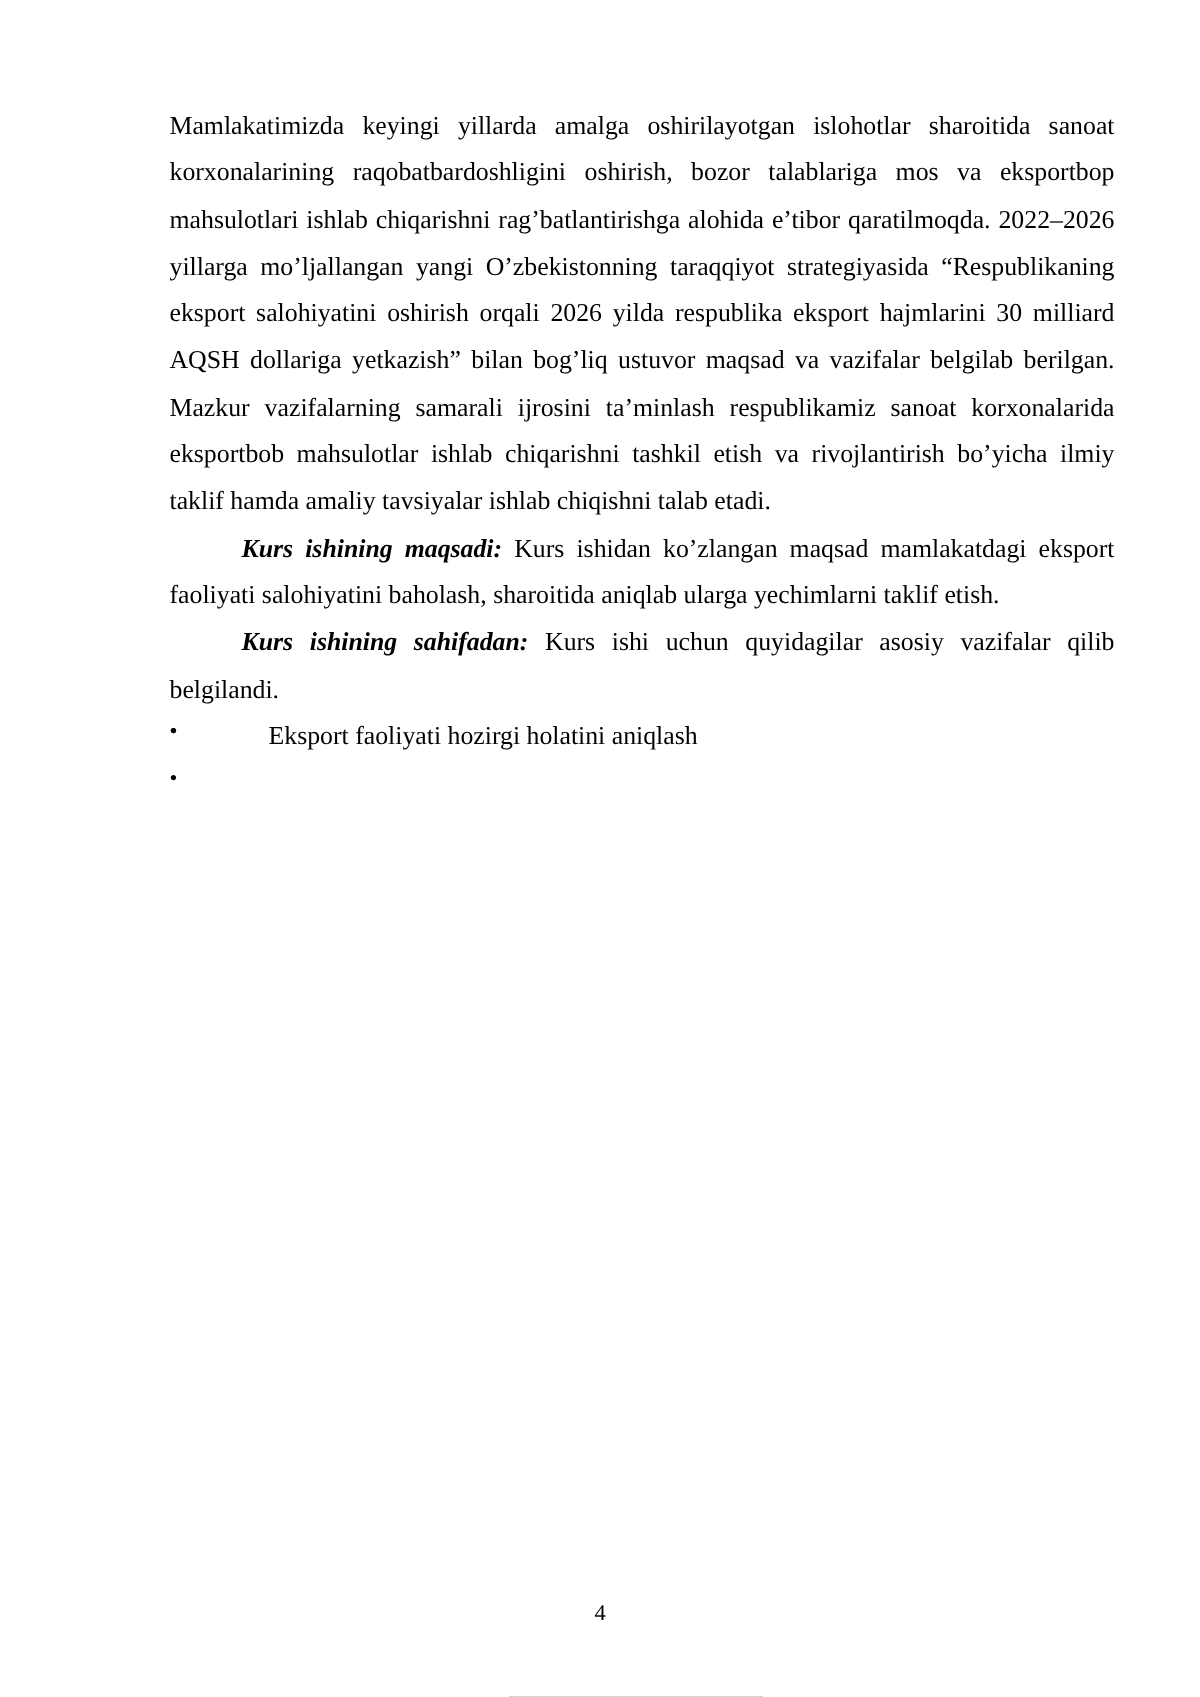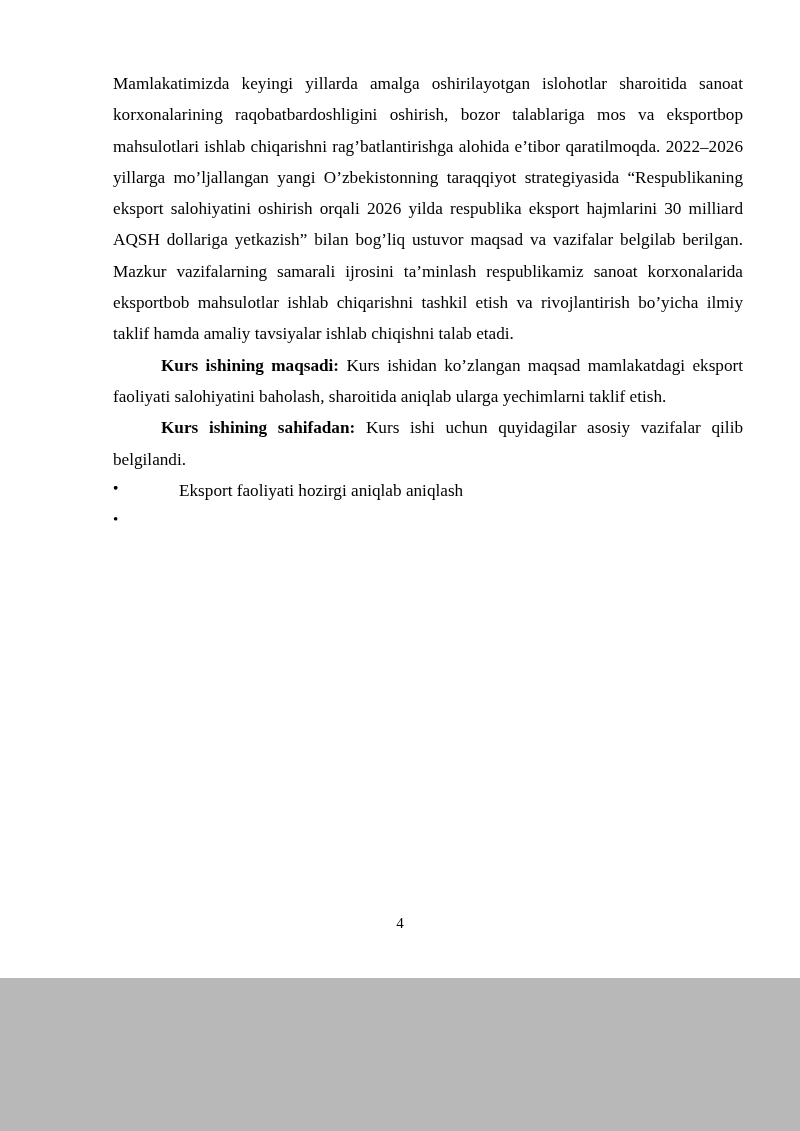--- a/index.html
+++ b/index.html
@@ -5,21 +5,21 @@
   html, body {
     margin: 0;
     padding: 0;
     background: #b8b8b8;
   }
   body {
     font-family: "Liberation Serif", serif;
   }
   .page {
     width: 800px;
-    height: 978px;
+    height: 1131px;
     background: #ffffff;
     position: relative;
     margin: 0 auto;
     box-sizing: border-box;
     overflow: hidden;
   }
   .content {
     position: absolute;
     left: 113px;
     top: 68px;
@@ -34,20 +34,21 @@
     text-justify: inter-word;
   }
   p.justified {
     text-align: justify;
   }
   .indent {
     text-indent: 48px;
   }
   .bold {
     font-weight: bold;
+    font-style: italic;
   }
   ul.bullets {
     list-style: none;
     margin: 0;
     padding: 0;
   }
   ul.bullets li {
     font-size: 17.2px;
     line-height: 1.82;
     color: #000;
@@ -77,21 +78,21 @@
   <div class="content">
 
     <p class="justified">Mamlakatimizda keyingi yillarda amalga oshirilayotgan islohotlar sharoitida sanoat korxonalarining raqobatbardoshligini oshirish, bozor talablariga mos va eksportbop mahsulotlari ishlab chiqarishni rag’batlantirishga alohida e’tibor qaratilmoqda. 2022–2026 yillarga mo’ljallangan yangi O’zbekistonning taraqqiyot strategiyasida “Respublikaning eksport salohiyatini oshirish orqali 2026 yilda respublika eksport hajmlarini 30 milliard AQSH dollariga yetkazish” bilan bog’liq ustuvor maqsad va vazifalar belgilab berilgan. Mazkur vazifalarning samarali ijrosini ta’minlash respublikamiz sanoat korxonalarida eksportbob mahsulotlar ishlab chiqarishni tashkil etish va rivojlantirish bo’yicha ilmiy taklif hamda amaliy tavsiyalar ishlab chiqishni talab etadi.</p>
 
     <p class="justified indent"><span class="bold">Kurs ishining maqsadi:</span><span> Kurs ishidan ko’zlangan maqsad mamlakatdagi eksport faoliyati salohiyatini baholash, sharoitida aniqlab ularga yechimlarni taklif etish.</span></p>
 
     <p class="justified indent"><span class="bold">Kurs ishining sahifadan:</span><span> Kurs ishi uchun quyidagilar asosiy vazifalar qilib belgilandi.</span></p>
 
     <ul class="bullets">
       <li><span class="bullet">•</span></li>
-      <li><span class="bullet">•</span><span>Eksport faoliyati hozirgi aniqlab aniqlash</span></li>
+      <li><span class="bullet">•</span><span>Eksport faoliyati hozirgi holatini aniqlash</span></li>
       <li><span class="bullet">•</span></li>
     </ul>
 
 
   </div>
 
   <div class="footer">4</div>
 </div>
 
 </body></html>

